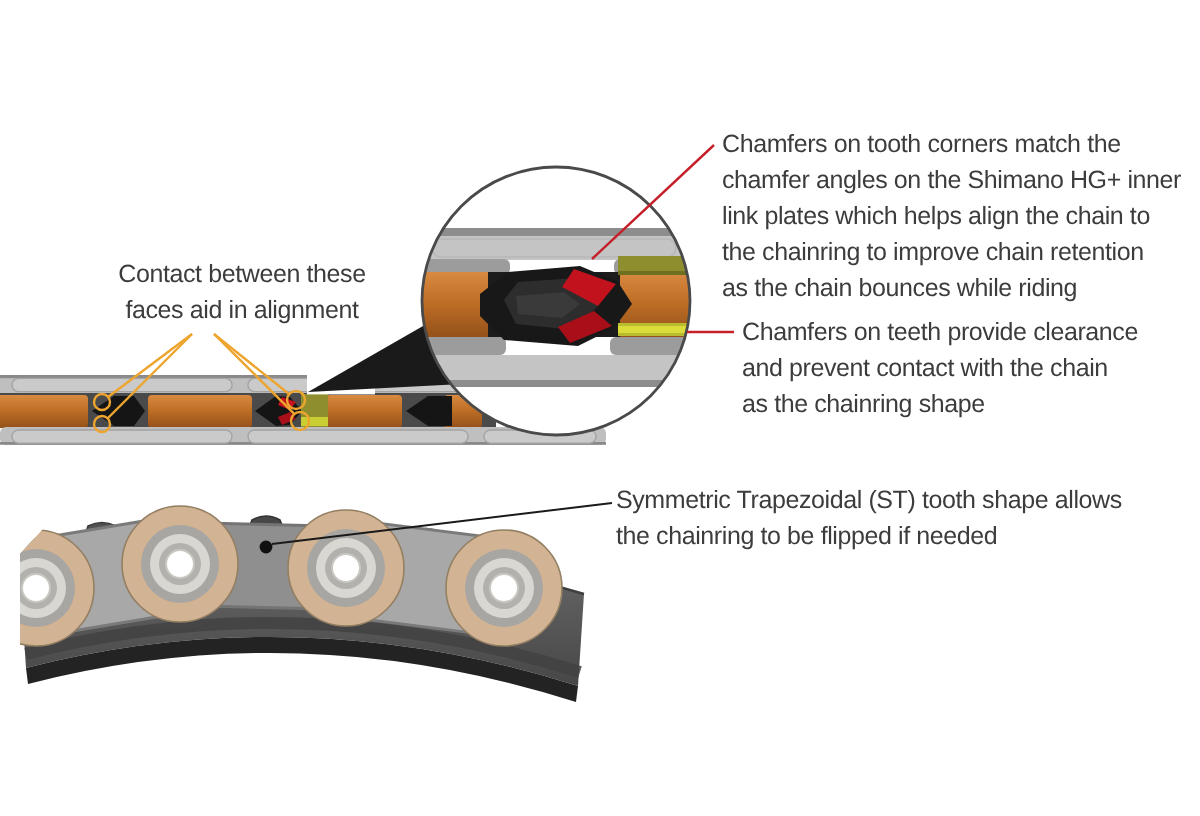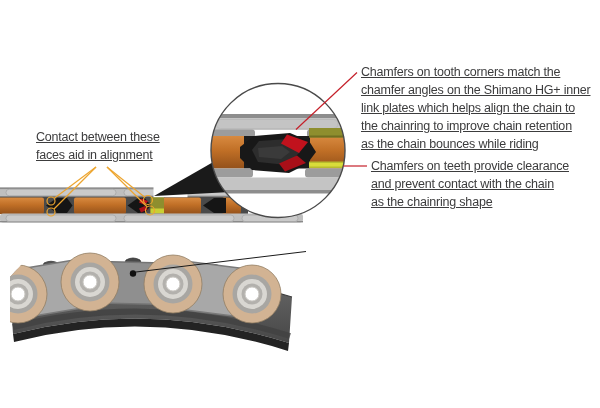--- a/index.html
+++ b/index.html
@@ -3,23 +3,23 @@
 <meta charset="utf-8">
 <style>
   html,body{margin:0;padding:0;background:#fff;}
   .canvas{
     position:relative;width:600px;height:408px;background:#ffffff;overflow:hidden;
     font-family:"Liberation Sans", sans-serif;
   }
   .art{position:absolute;left:0;top:0;}
   .note{
     position:absolute;color:#3c3c3d;font-size:12.5px;line-height:18px;
-    letter-spacing:-0.2px;white-space:pre-line;text-decoration:underline;
+    letter-spacing:-0.2px;white-space:pre-line;
   }
-  .note-left{left:36px;top:128px;width:170px;}
+  .note-left{left:36px;top:128px;width:170px;text-align:center;}
   .note-corners{left:361px;top:63px;width:236px;}
   .note-teeth{left:371px;top:157px;width:226px;}
   .note-st{left:308px;top:241px;width:290px;}
 </style>
 </head>
 <body>
 
 <div class="canvas">
 
 <svg class="art" width="600" height="408" viewBox="0 0 600 408">
@@ -191,13 +191,15 @@
   <div class="note note-left">Contact between these
 faces aid in alignment</div>
   <div class="note note-corners">Chamfers on tooth corners match the
 chamfer angles on the Shimano HG+ inner
 link plates which helps align the chain to
 the chainring to improve chain retention
 as the chain bounces while riding</div>
   <div class="note note-teeth">Chamfers on teeth provide clearance
 and prevent contact with the chain
 as the chainring shape</div>
+  <div class="note note-st">Symmetric Trapezoidal (ST) tooth shape allows
+the chainring to be flipped if needed</div>
 </div>
 
 </body></html>

